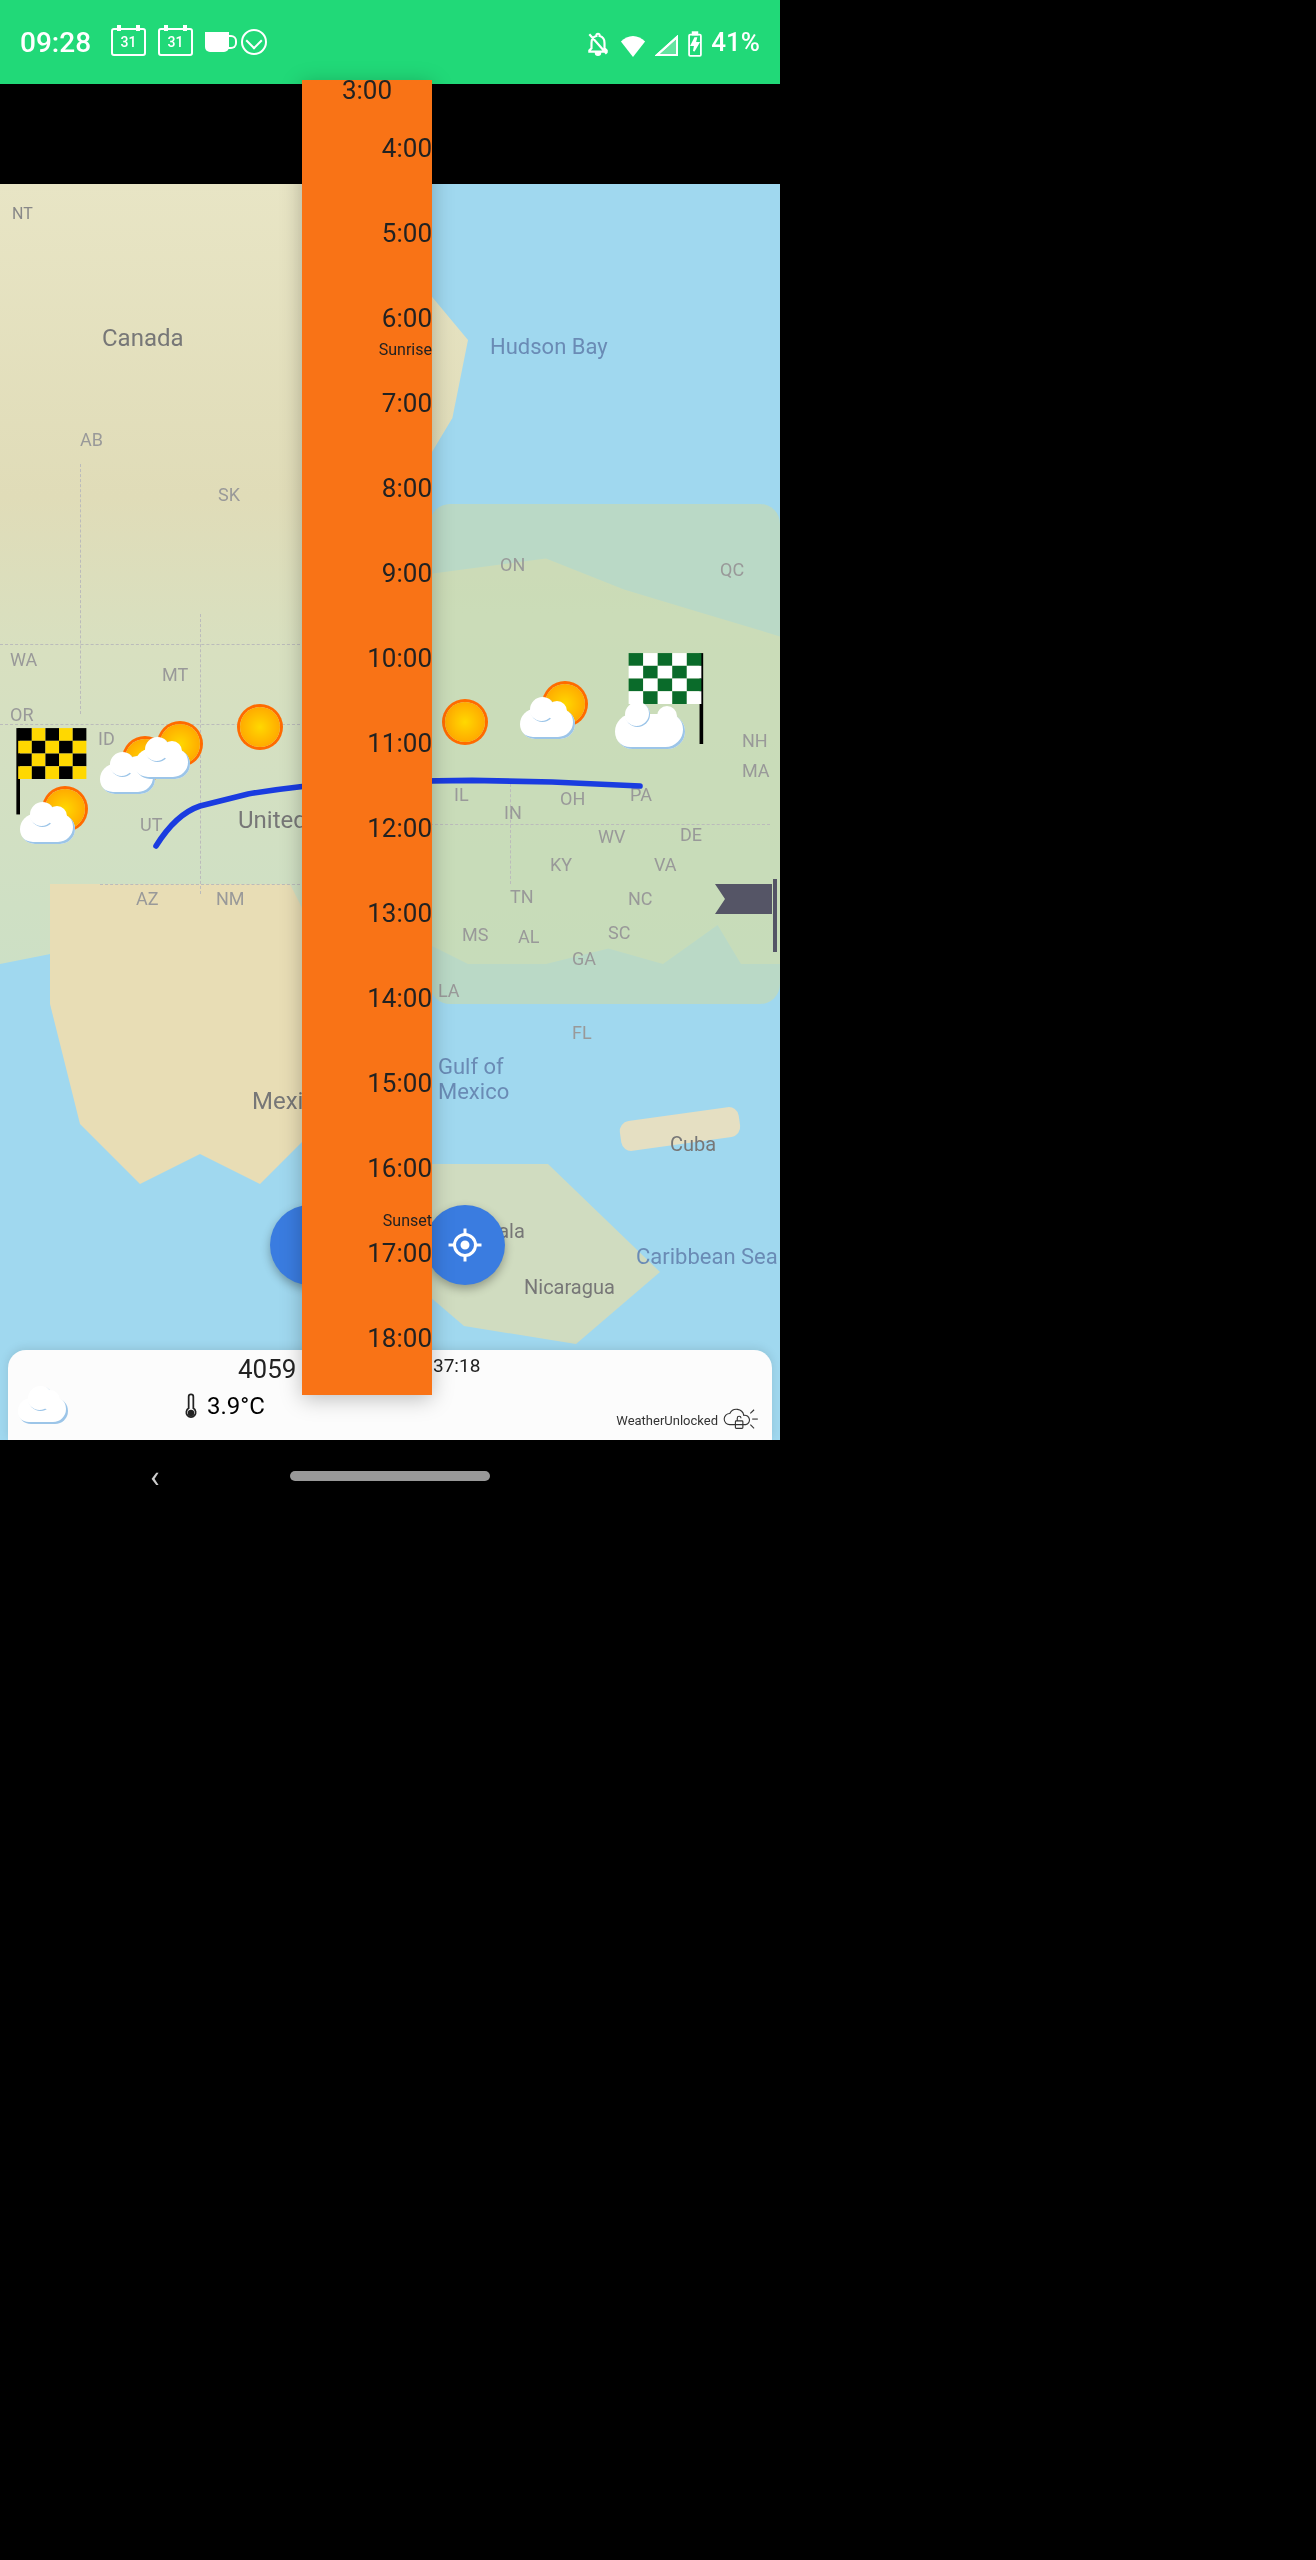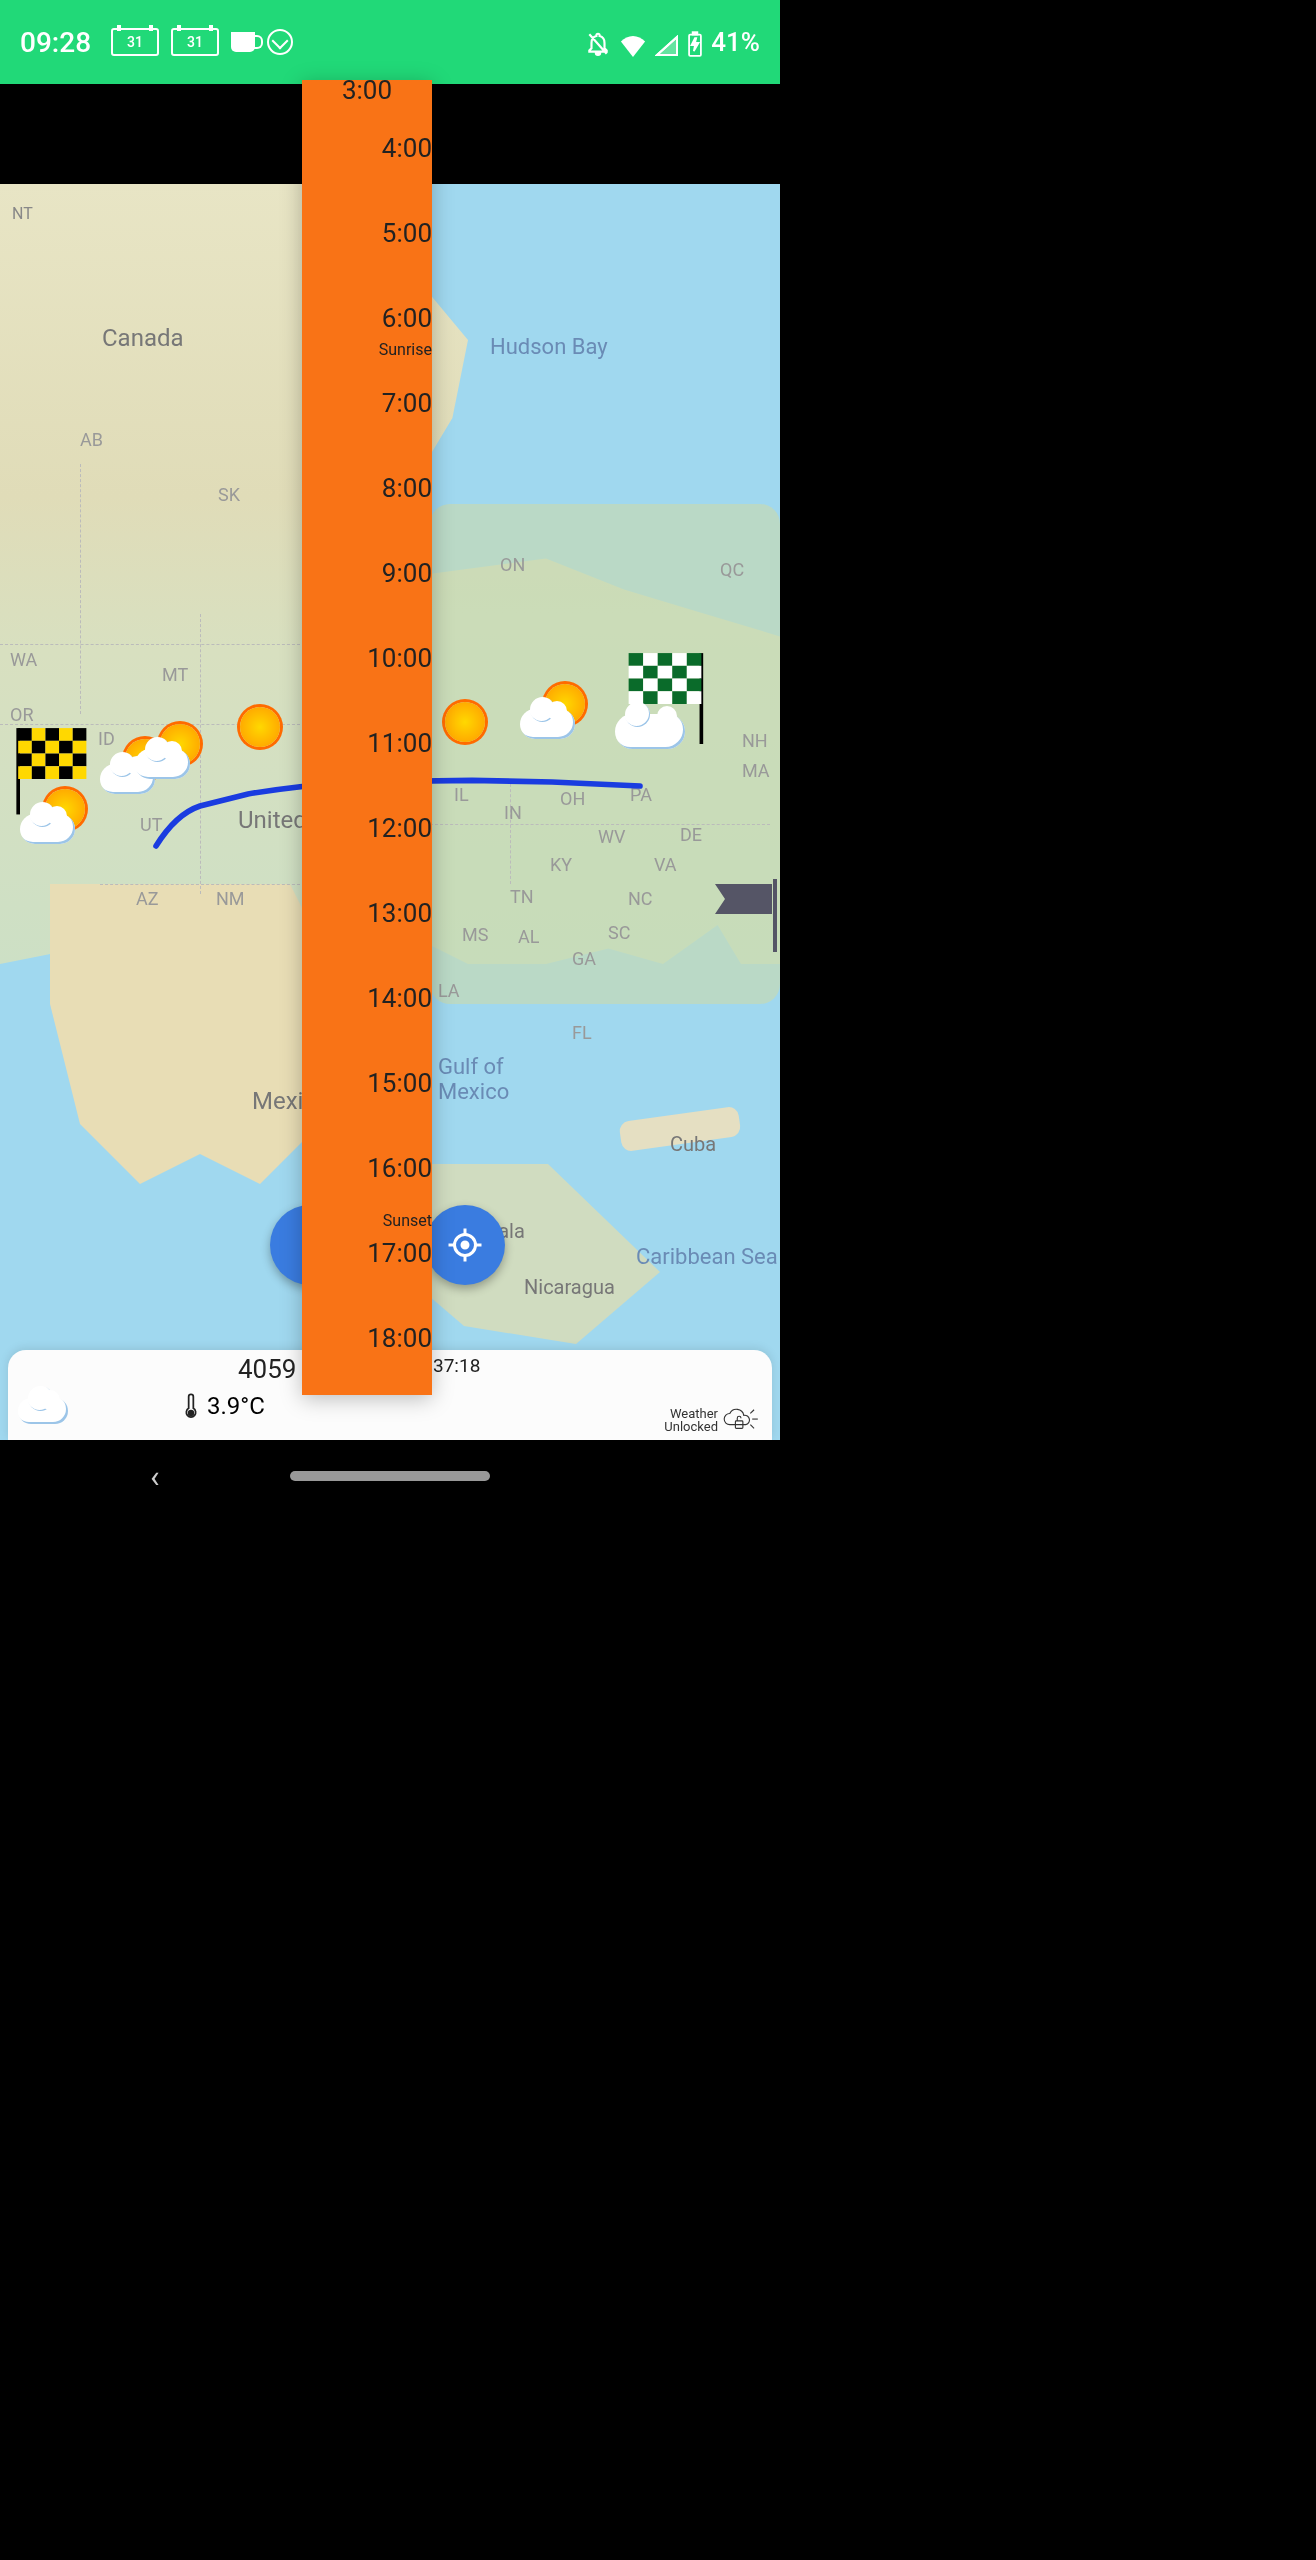--- a/index.html
+++ b/index.html
@@ -5,21 +5,21 @@
   * { box-sizing: border-box; margin: 0; padding: 0; }
   html, body { width: 780px; height: 1512px; font-family: Roboto, Arial, sans-serif; overflow: hidden; background: #000; }
   
   .screen { width: 780px; height: 1512px; position: relative; background: #000; }
   
   
   .status-bar { height: 84px; background: #21d978; display: flex; align-items: center; padding: 0 20px; color: #fff; font-size: 26px; font-weight: 500; }
   .status-left { display: flex; align-items: center; gap: 12px; }
   .status-right { margin-left: auto; display: flex; align-items: flex-end; gap: 8px; }
   .status-time { font-size: 28px; font-weight: 500; margin-right: 8px; }
-  .cal-icon { width: 48px; height: 28px; border: 2px solid #fff; border-radius: 3px; display: flex; align-items: center; justify-content: center; font-size: 14px; position: relative; }
+  .cal-icon { width: 35px; height: 28px; border: 2px solid #fff; border-radius: 3px; display: flex; align-items: center; justify-content: center; font-size: 14px; position: relative; }
   .cal-icon::before { content: ''; position: absolute; top: -5px; left: 4px; width: 4px; height: 6px; background: #fff; }
   .cal-icon::after { content: ''; position: absolute; top: -5px; right: 4px; width: 4px; height: 6px; background: #fff; }
   .cup-icon { width: 24px; height: 20px; background: #fff; border-radius: 0 0 5px 5px; position: relative; }
   .cup-icon::after { content: ''; position: absolute; right: -8px; top: 3px; width: 8px; height: 10px; border: 2px solid #fff; border-left: none; border-radius: 0 6px 6px 0; }
   .circle-icon { width: 26px; height: 26px; border: 2px solid #fff; border-radius: 50%; display: flex; align-items: center; justify-content: center; }
   .circle-icon::after { content: ''; width: 10px; height: 10px; border: 2px solid #fff; border-top: none; border-right: none; transform: rotate(-45deg); margin-top: -3px; }
   
   
   .app-header { height: 100px; background: #64e6a4; padding: 8px 16px; display: flex; align-items: flex-start; position: relative; }
   .trip-col { display: flex; flex-direction: column; }
@@ -77,21 +77,21 @@
   .fab.right { bottom: 155px; left: 425px; }
   .fab svg { width: 36px; height: 36px; }
   
   
   .bottom-sheet { position: absolute; bottom: 72px; left: 8px; right: 8px; height: 90px; background: #fcfcfc; border-radius: 18px 18px 0 0; box-shadow: 0 -2px 10px rgba(0,0,0,0.1); padding: 10px 18px; display: flex; align-items: flex-start; z-index: 20; }
   .bs-dist { font-size: 26px; color: #222; position: absolute; left: 230px; top: 4px; }
   .bs-dur { font-size: 19px; color: #222; position: absolute; left: 425px; top: 4px; }
   .bs-temp { position: absolute; left: 175px; top: 42px; display: flex; align-items: center; gap: 8px; font-size: 24px; }
   .bs-cloud { position: absolute; left: 10px; top: 48px; }
   .wu-logo { position: absolute; right: 12px; bottom: 6px; display: flex; align-items: center; gap: 4px; font-size: 13px; color: #333; line-height: 1; }
-  .wu-text { display: flex; flex-direction: column; align-items: flex-end; }
+  .wu-text { display: flex; flex-direction: row; align-items: flex-start; }
   
   
   .nav-bar { position: absolute; bottom: 0; left: 0; right: 0; height: 72px; background: #000; display: flex; align-items: center; justify-content: center; }
   .nav-back { position: absolute; left: 150px; color: #ccc; font-size: 32px; }
   .nav-pill { width: 200px; height: 10px; background: #999; border-radius: 5px; }
   
   
   .dash-h { position: absolute; border-top: 1px dashed #bbb; }
   .dash-v { position: absolute; border-left: 1px dashed #bbb; }
 </style>

